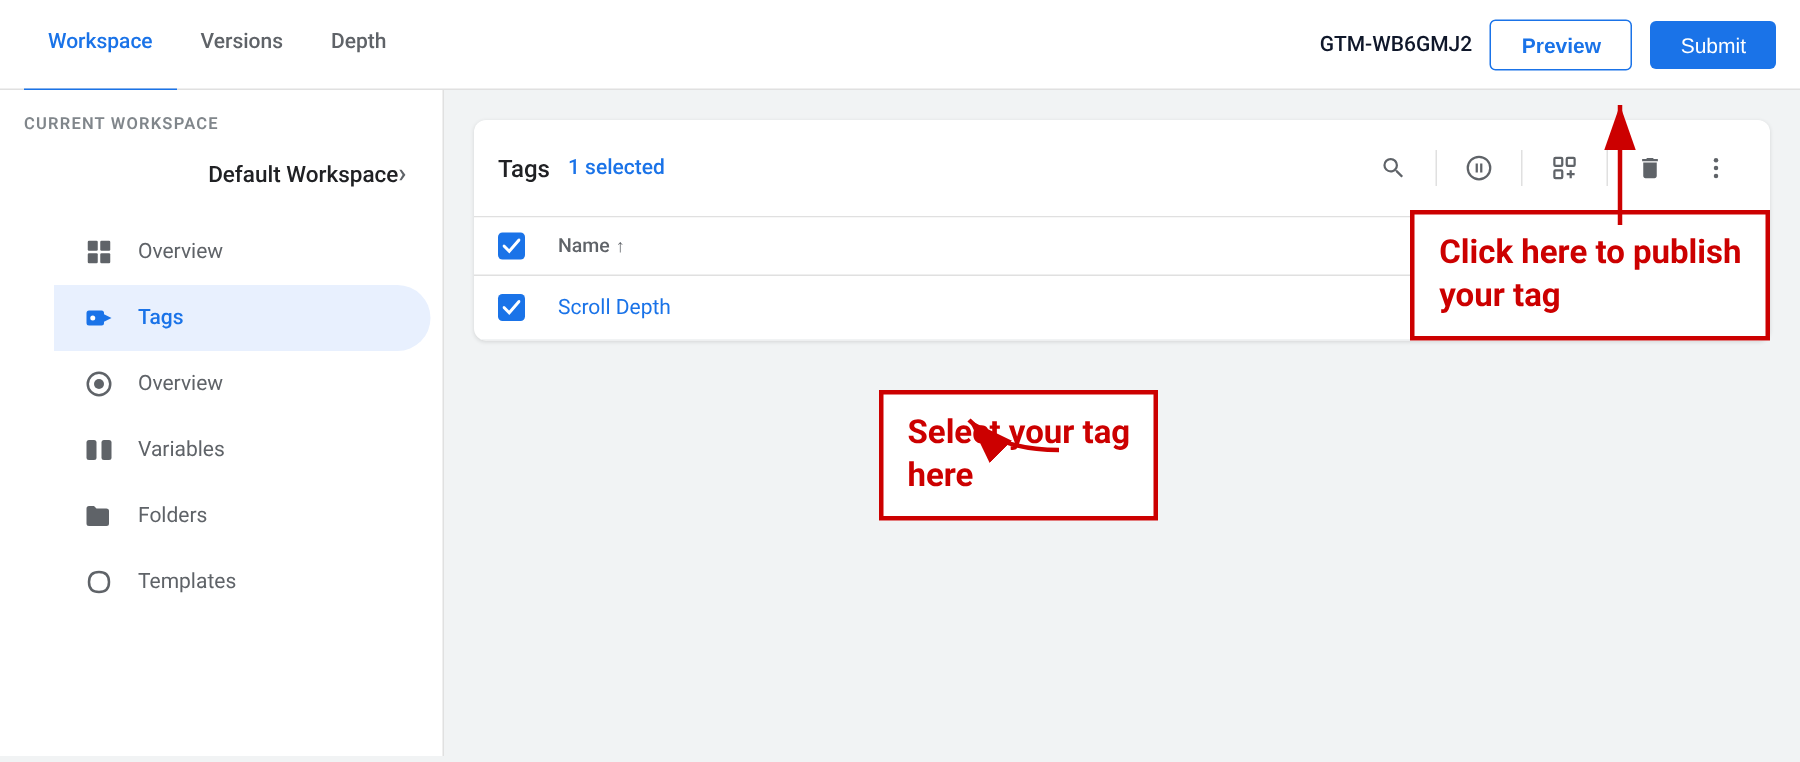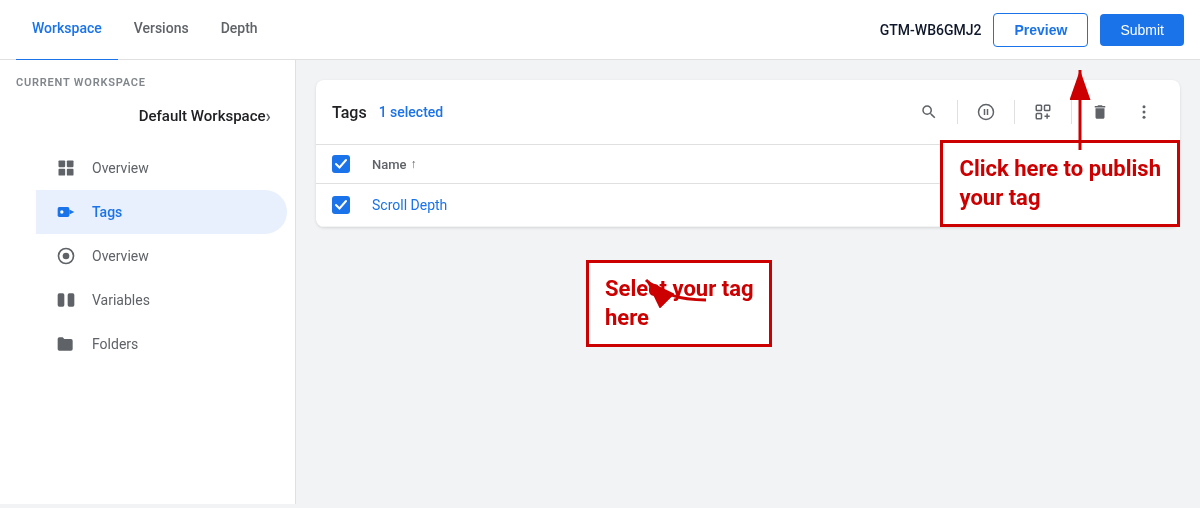--- a/index.html
+++ b/index.html
@@ -177,20 +177,31 @@
 
       <div class="sidebar-item">
         <span class="icon">
           <svg width="20" height="20" viewBox="0 0 24 24" fill="#5f6368">
             <path d="M2 6a2 2 0 012-2h4l2 2h8a2 2 0 012 2v10a2 2 0 01-2 2H4a2 2 0 01-2-2V6z"></path>
           </svg>
         </span>
         <span>Folders</span>
       </div>
 
+      <div class="sidebar-item">
+        <span class="icon">
+          <svg width="20" height="20" viewBox="0 0 24 24" fill="none">
+            <path d="M4 12 Q4 4 12 4" stroke="#5f6368" stroke-width="2" fill="none"></path>
+            <path d="M12 4 Q20 4 20 12" stroke="#5f6368" stroke-width="2" fill="none"></path>
+            <path d="M4 12 Q4 20 12 20" stroke="#5f6368" stroke-width="2" fill="none"></path>
+            <path d="M12 20 Q20 20 20 12" stroke="#5f6368" stroke-width="2" fill="none"></path>
+          </svg>
+        </span>
+        <span>Templates</span>
+      </div>
 
     </div>
   </div>
 
   <div class="main">
     <div class="content-card">
 
       <div class="table-header">
         <span class="table-title">Tags</span>
         <span class="selected-count">1 selected</span>

